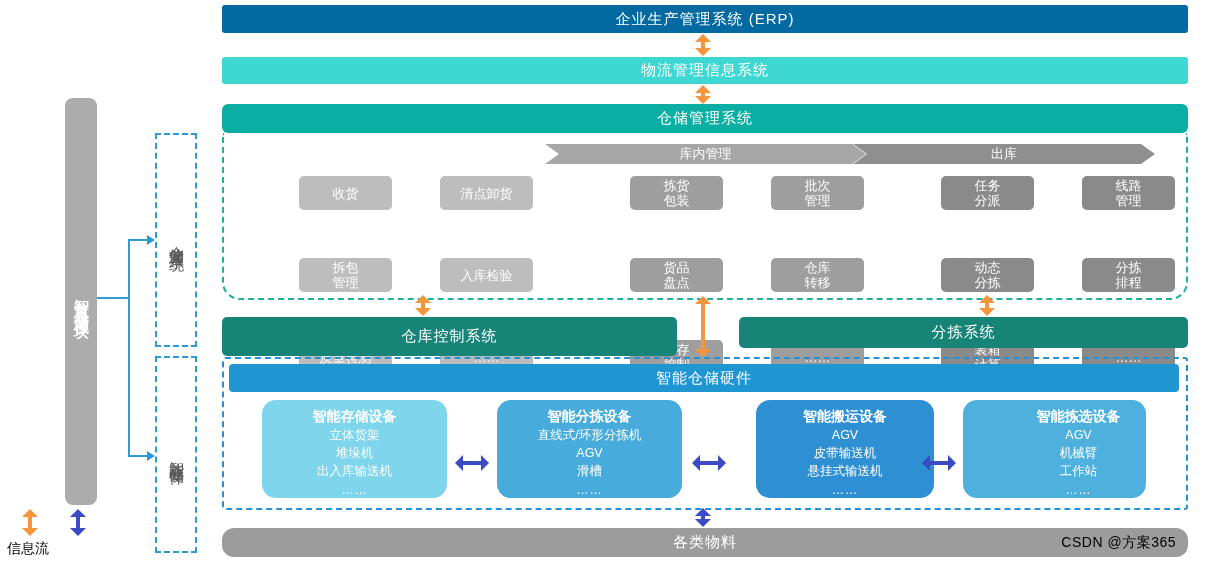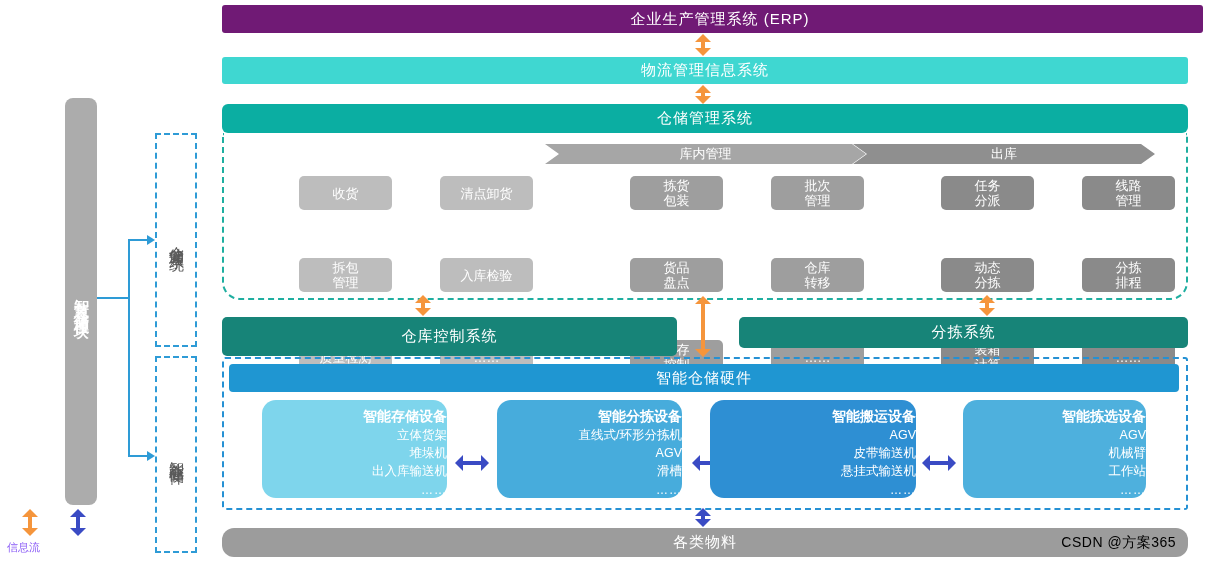--- a/index.html
+++ b/index.html
@@ -2,42 +2,42 @@
 <html><head>
 <meta charset="utf-8">
 <style>
   html,body{margin:0;padding:0;background:#fff;}
   body{font-family:"Liberation Sans","DejaVu Sans",sans-serif;}
   .canvas{position:relative;width:1211px;height:562px;background:#fff;overflow:hidden;}
   .abs{position:absolute;}
   
   .bar{display:flex;align-items:center;justify-content:center;color:#fff;
        font-size:15px;border-radius:3px;letter-spacing:1px;}
-  .bar-erp{background:#701a75;padding-left:15px;}
+  .bar-erp{background:#0369a1;}
   .bar-lmis{background:#3FD7D1;}
   .bar-wms{background:#0BAEA2;border-radius:6px;}
   .bar-mid{background:#178478;border-radius:5px;}
   .bar-hw{background:#1F96D2;border-radius:4px;}
   .bar-materials{background:#9C9C9C;border-radius:12px;}
   
   .frame-teal{border-left:2px dashed #1FAEA0;border-right:2px dashed #1FAEA0;
               border-bottom:2px dashed #1FAEA0;border-radius:0 0 18px 18px;}
   .frame-blue{border:2px dashed #2591D4;border-radius:3px;}
   
   .chev{display:flex;align-items:center;justify-content:center;color:#fff;font-size:13px;
         clip-path:polygon(0 0,calc(100% - 14px) 0,100% 50%,calc(100% - 14px) 100%,0 100%,14px 50%);}
   
   .cellgrid{display:grid;grid-template-columns:93px 93px;column-gap:22px;row-gap:6px;gap:48px;}
   .cell{height:34px;border-radius:5px;display:flex;align-items:center;justify-content:center;
         color:#fff;font-size:13px;line-height:15px;text-align:center;white-space:pre-line;}
   .g1 .cell{background:#BDBDBD;}
   .g2 .cell{background:#9E9E9E;}
   .g3 .cell{background:#8A8A8A;}
   
-  .hwbox{border-radius:14px;color:#fff;text-align:right;padding-top:7px;box-sizing:border-box;}
+  .hwbox{border-radius:14px;color:#fff;text-align:center;padding-top:7px;box-sizing:border-box;}
   .hwbox .t{font-size:14px;font-weight:bold;line-height:19px;}
   .hwbox .i{font-size:12.5px;line-height:18px;}
   .hwbox .m{font-size:12px;line-height:14px;margin-top:3px;letter-spacing:1px;}
   
   .vtext{writing-mode:vertical-rl;text-orientation:upright;display:flex;align-items:center;
          justify-content:center;}
   .pillar{background:#ACACAC;border-radius:8px;color:#fff;font-weight:bold;font-size:15px;
           letter-spacing:5px;}
   .vlabel{border:2px dashed #2E9BD6;color:#595959;font-size:15px;letter-spacing:2px;
           box-sizing:border-box;}
@@ -61,21 +61,21 @@
         border-right:8px solid #3A4BC4;}
   .harrow::after{content:'';position:absolute;right:0;top:0;width:0;height:0;
         border-top:8px solid transparent;border-bottom:8px solid transparent;
         border-left:8px solid #3A4BC4;}
   .harrow .shaft{position:absolute;top:6px;left:6px;right:6px;height:4px;background:#3A4BC4;}
   
   .cline{background:#2E9BD6;}
   .rtri{width:0;height:0;border-top:5px solid transparent;border-bottom:5px solid transparent;
         border-left:8px solid #2E9BD6;}
   
-  .legend-label{font-size:11px;color:#8b5cf6;}
+  .legend-label{font-size:14px;color:#000000;}
   
   .watermark{position:absolute;right:12px;top:0;height:100%;display:flex;align-items:center;
              color:#000000;font-size:14px;letter-spacing:0.5px;}
 </style>
 </head>
 <body>
 
 <div class="canvas">
 
   <div class="abs vtext pillar" style="left:65px;top:98px;width:32px;height:407px;">智慧仓储模块</div>
@@ -184,21 +184,21 @@
     <div class="t">智能分拣设备</div>
     <div class="i">直线式/环形分拣机</div>
     <div class="i">AGV</div>
     <div class="i">滑槽</div>
     <div class="m">……</div>
   </div>
   <div class="abs harrow" style="left:692px;top:455px;width:34px;">
       <div class="shaft"></div>
     </div>
 
-  <div class="abs hwbox" style="left:710px;top:400px;width:206px;height:98px;background:#2E8FD3;">
+  <div class="abs hwbox" style="left:756px;top:400px;width:178px;height:98px;background:#2E8FD3;">
     <div class="t">智能搬运设备</div>
     <div class="i">AGV</div>
     <div class="i">皮带输送机</div>
     <div class="i">悬挂式输送机</div>
     <div class="m">……</div>
   </div>
   <div class="abs harrow" style="left:922px;top:455px;width:34px;">
       <div class="shaft"></div>
     </div>
 

